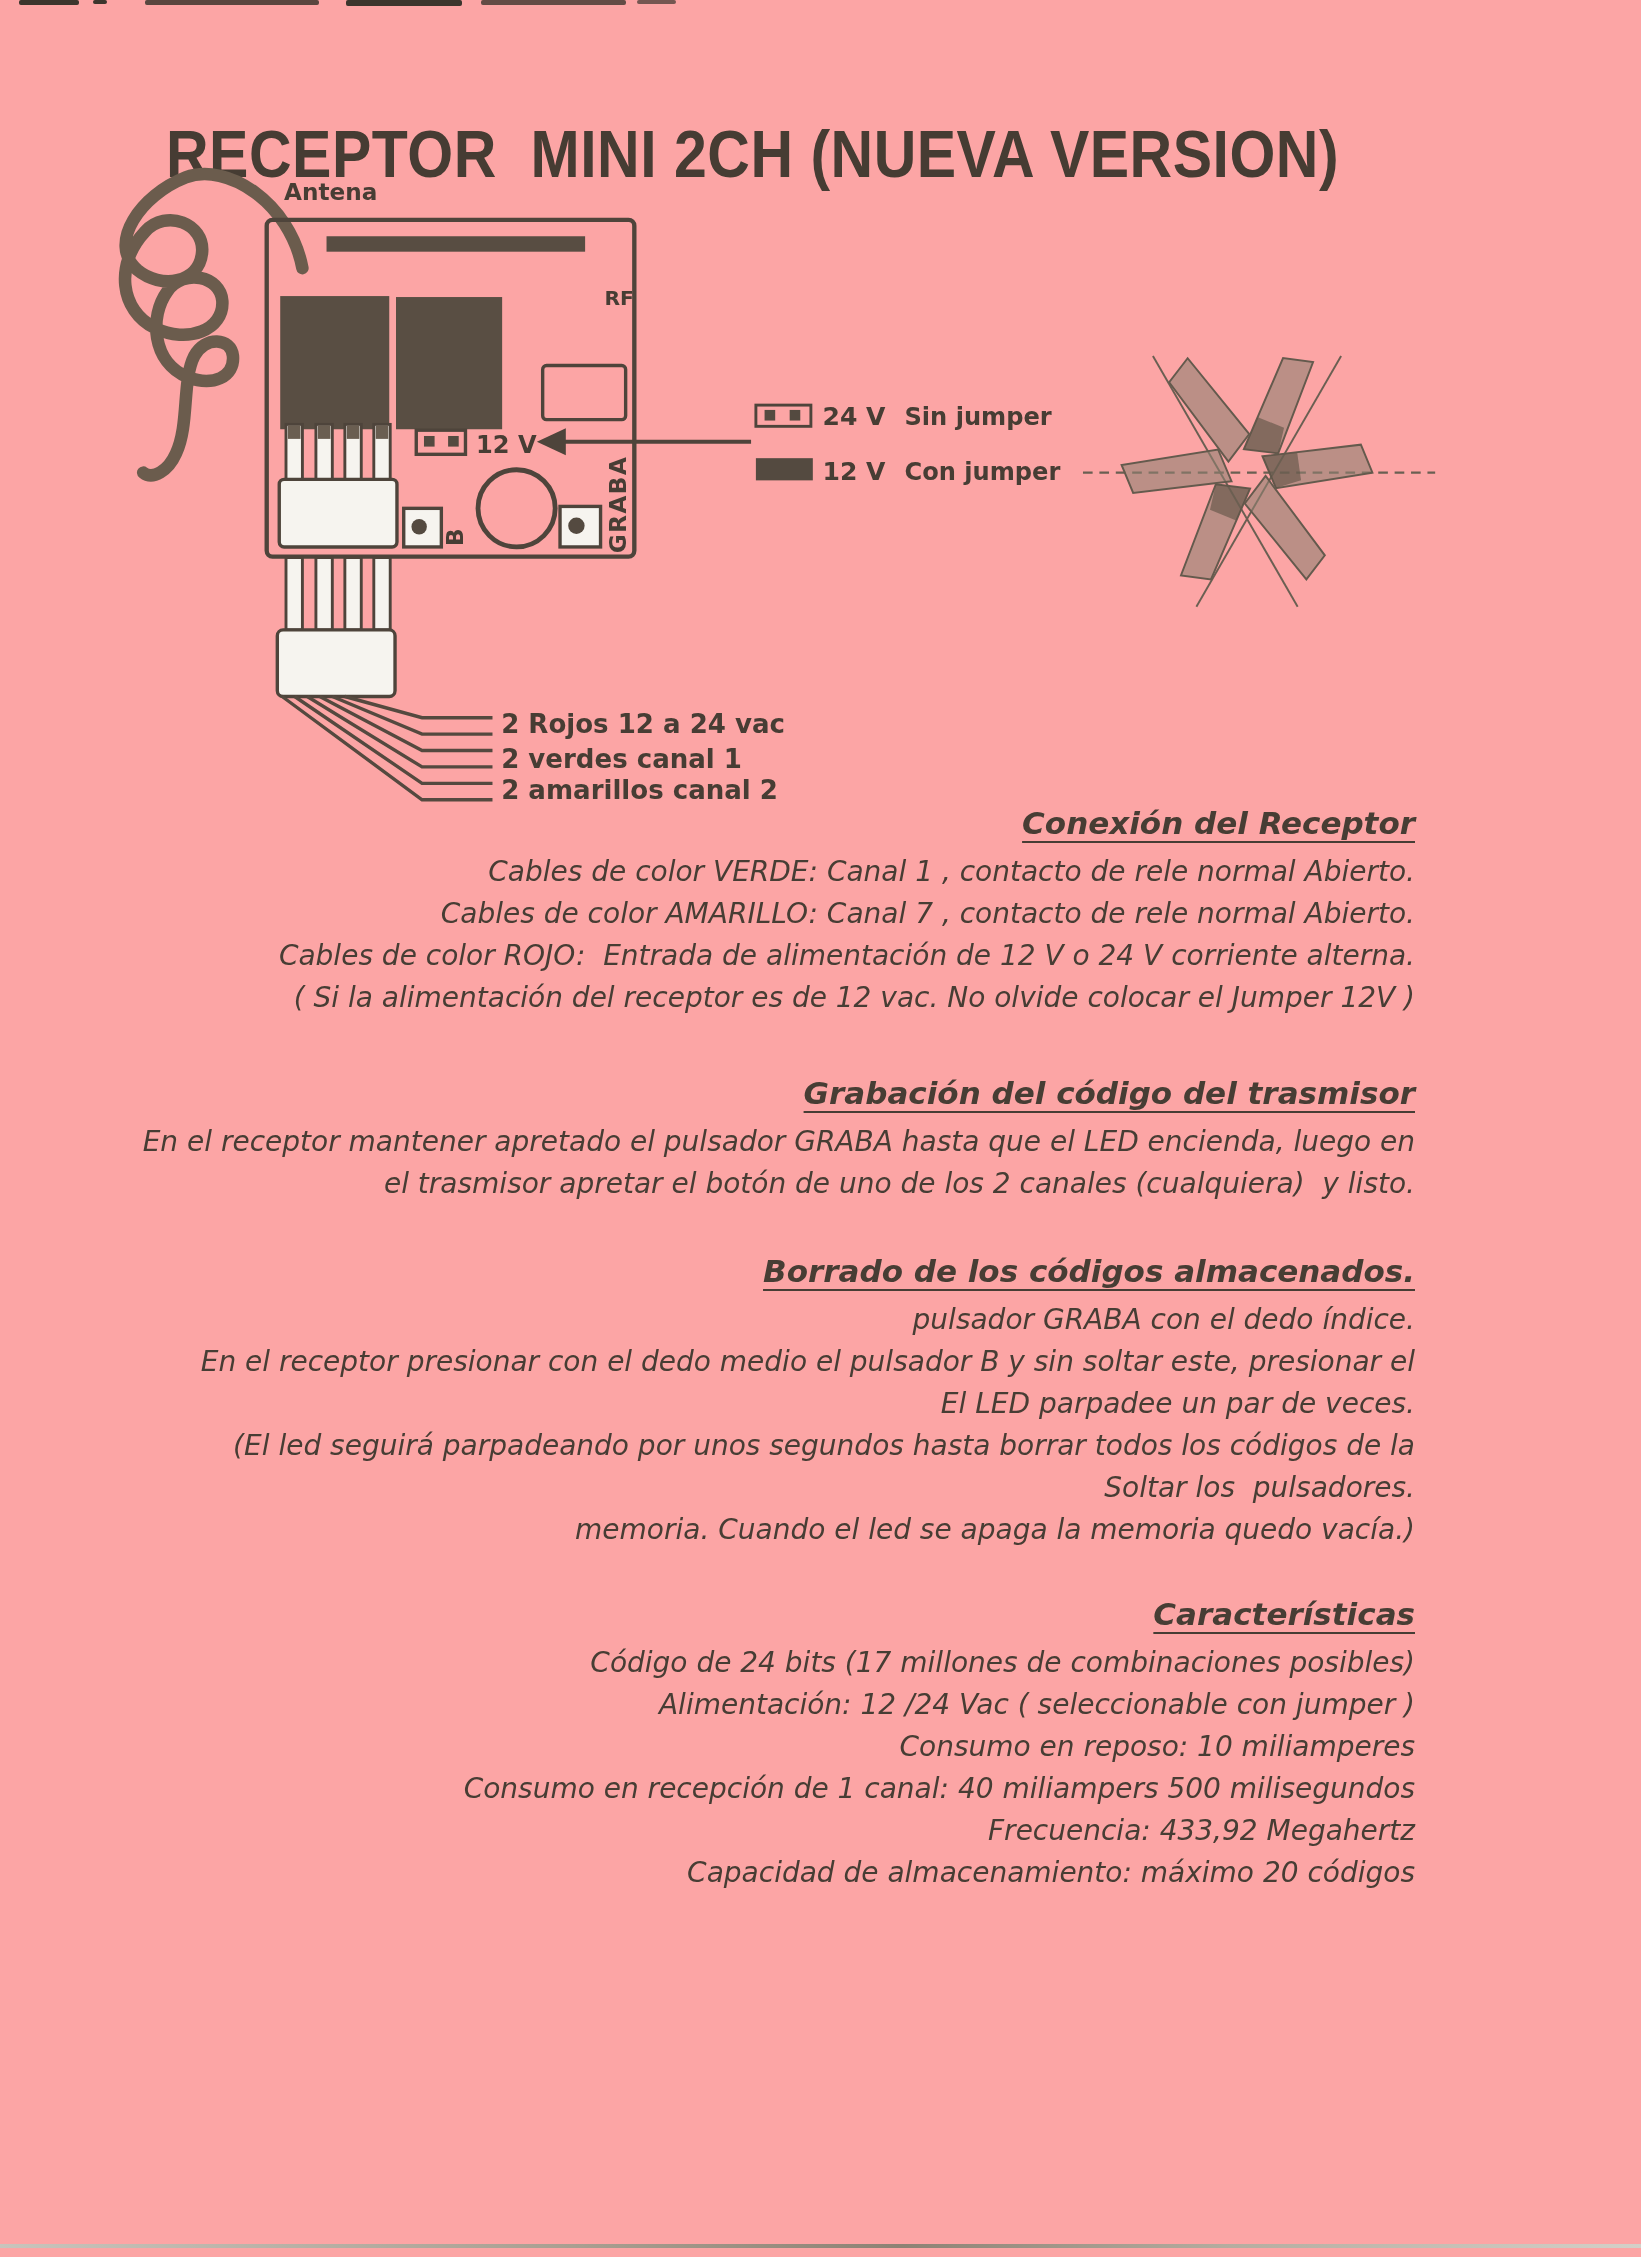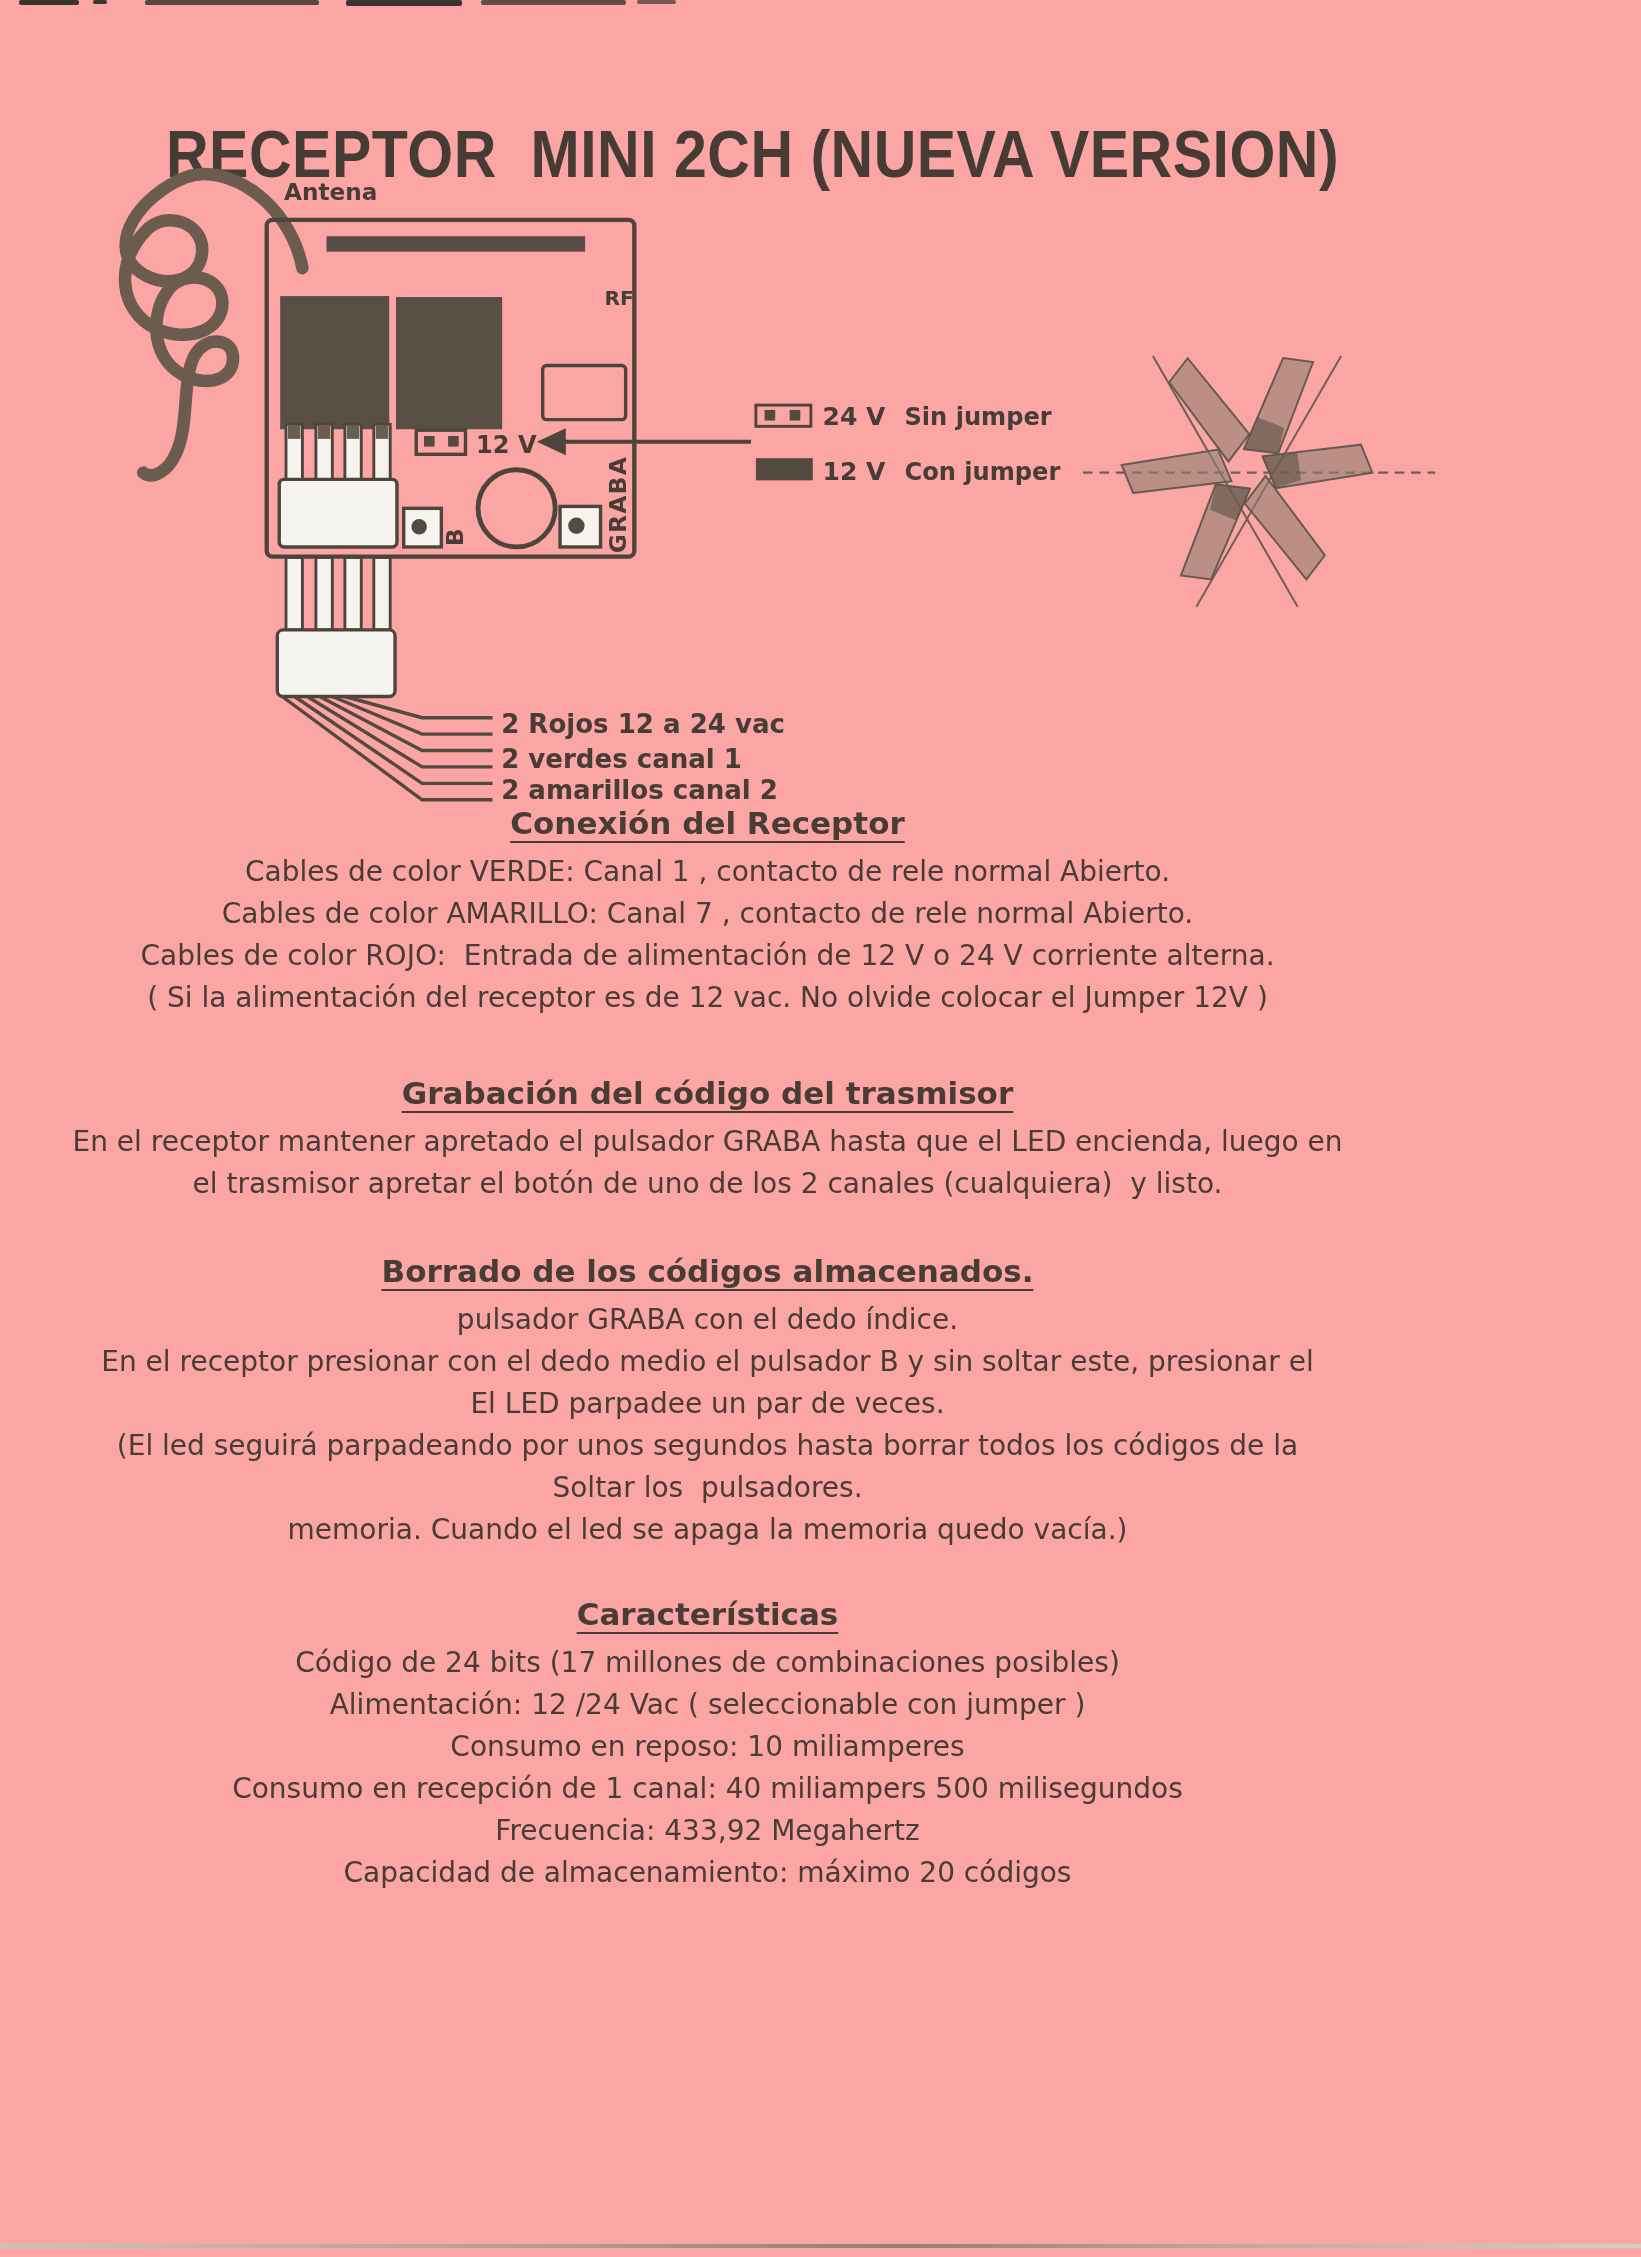--- a/index.html
+++ b/index.html
@@ -8,21 +8,21 @@
     background:#fca5a5; overflow:hidden;
     font-family:"DejaVu Sans", sans-serif; color:#473d34;
   }
   .title{
     position:absolute; left:166px; top:77px;
     font-family:"Liberation Sans", sans-serif;
     font-weight:bold; font-size:59px; letter-spacing:0.5px;
     color:#463c33; white-space:pre;
     transform:scaleY(1.12); transform-origin:left top;
   }
-  .sec{position:absolute; left:0; width:1415px; text-align:center;}
+  .sec{position:absolute; left:0; width:1415px; text-align:right;font-style:italic;}
   .sec-heading{
     font-size:31px; font-weight:bold; line-height:39px; margin:0 0 7.7px 0;
     text-decoration:underline; text-decoration-thickness:2.4px; text-underline-offset:6.8px;
   }
   .sec-line{font-size:28px; line-height:42px; white-space:pre;}
   .s1{top:804px;} .s2{top:1074px;} .s3{top:1252px;} .s4{top:1595px;}
   .artifact{position:absolute; background:#3c352d; border-radius:1.9px;}
   .bottom-scan-line{
     position:absolute; left:0; top:2244px; width:1641px; height:3.9px;
     background:linear-gradient(90deg,#c8c4bc 0%,#a99f91 35%,#8d8274 55%,#b5ada0 75%,#d4d0c8 100%);

